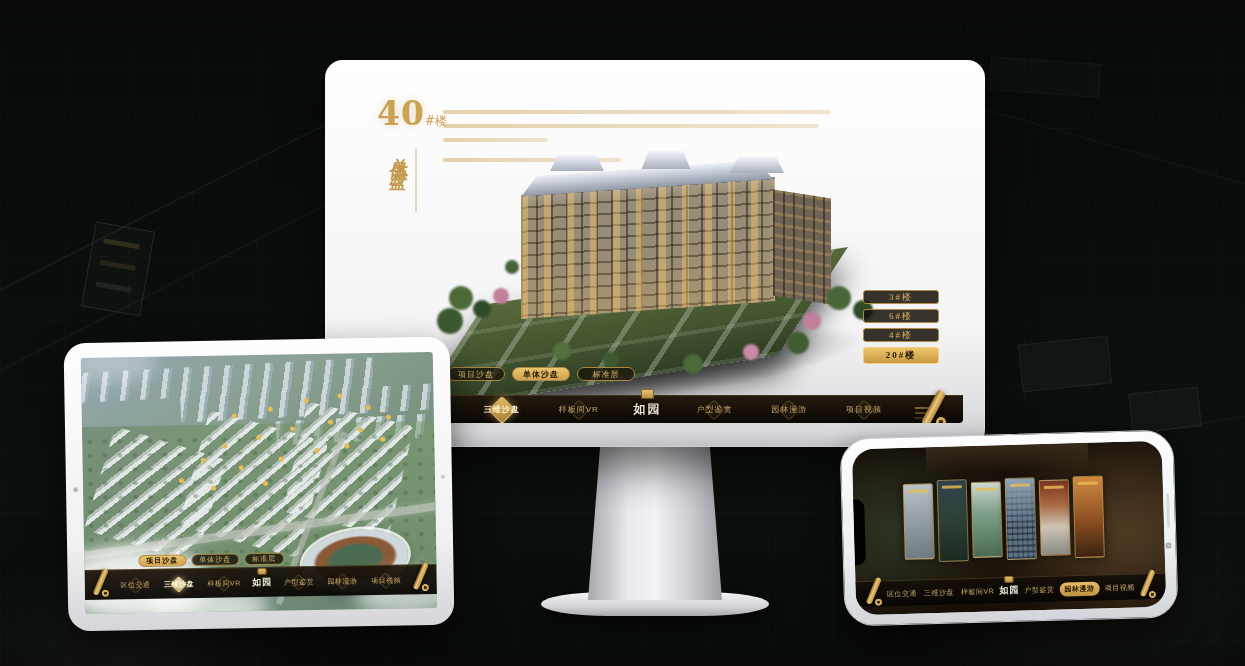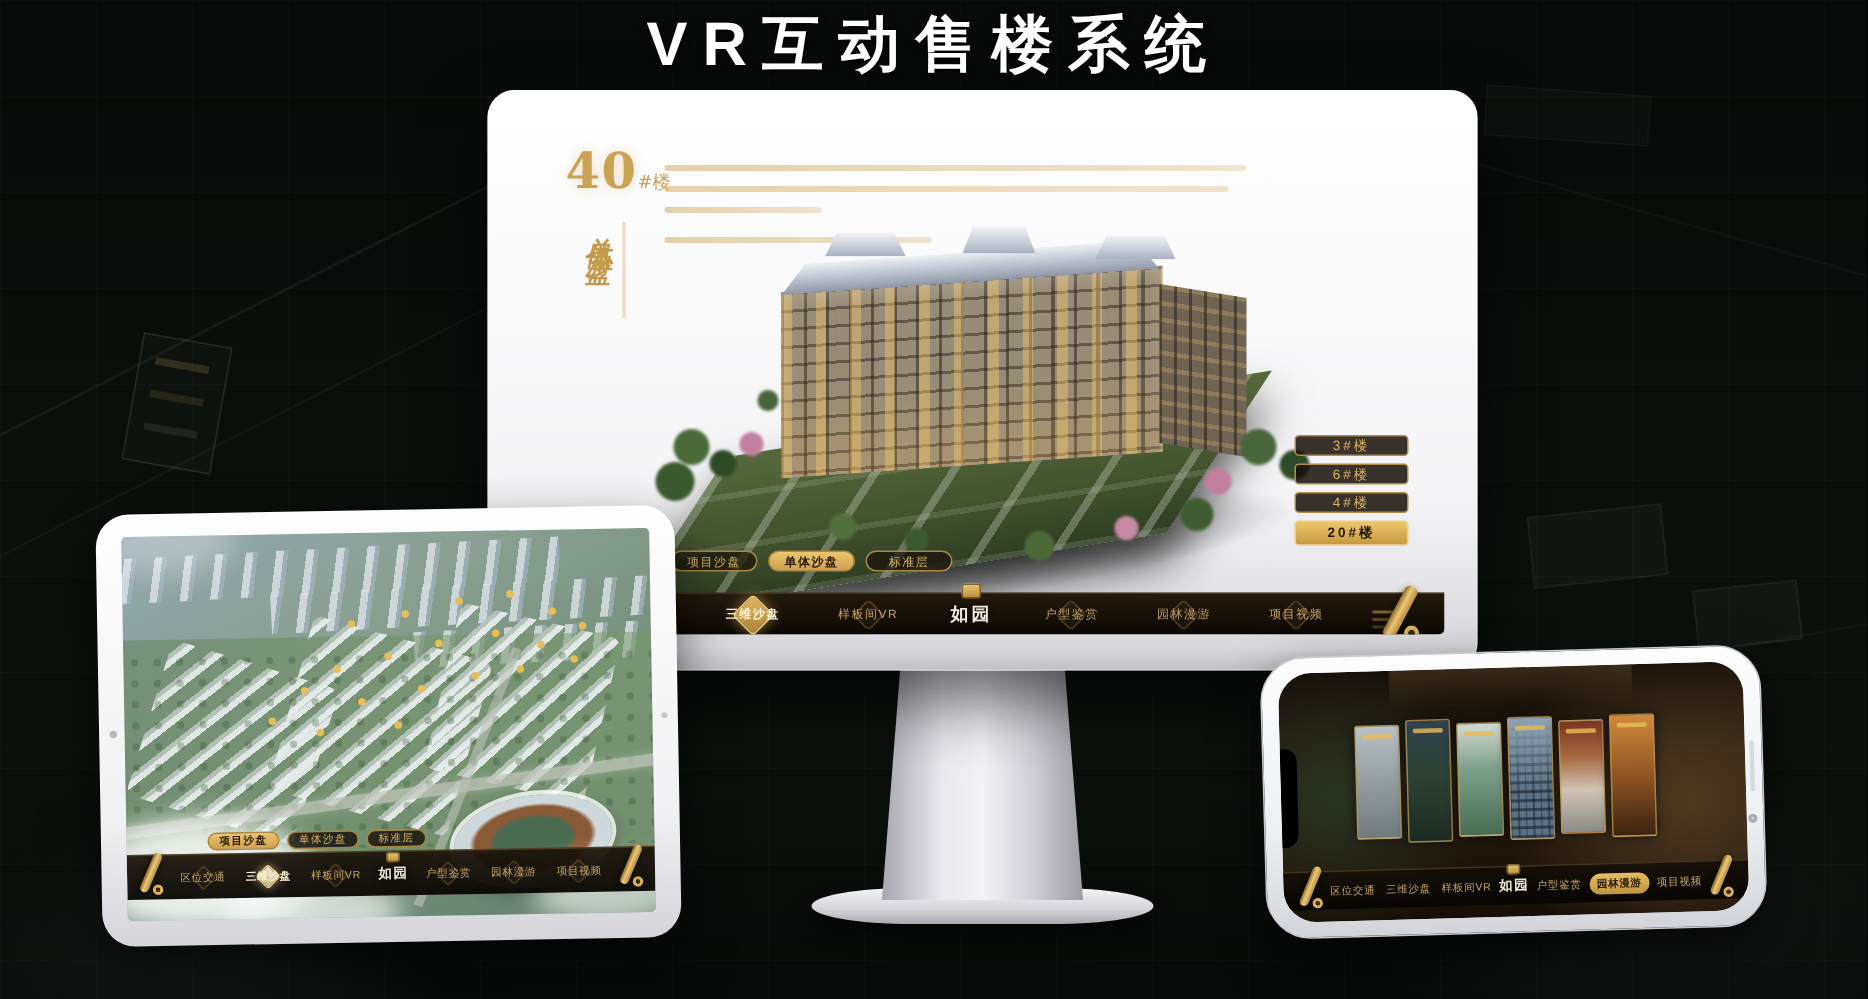--- a/index.html
+++ b/index.html
@@ -93,21 +93,21 @@
   .b-cap2 { left:290px; top:17px; width:64px; }
   .b-cap3 { left:202px; top:11px; width:58px; height:18px; }
   .tr { border-radius:50%; filter:blur(1px); }
   .scene-shadow { left:30px; top:196px; width:400px; height:60px; border-radius:50%;
     background:radial-gradient(closest-side, rgba(0,0,0,.55), transparent); transform:rotate(-8deg); }
 
   
   .bld-buttons { right:24px; top:208px; width:76px; display:flex; flex-direction:column; gap:5px; }
   .bld-btn { position:static; height:14px; font-size:9px; letter-spacing:2px; color:#d9b264;
     background:rgba(22,15,8,.85); border:1px solid #b08d46; border-radius:3px; line-height:11px;
-    font-family:Liberation Sans, sans-serif; cursor:pointer; }
+    font-family:Liberation Serif, serif; cursor:pointer; }
   .bld-btn.selected { height:17px; background:linear-gradient(180deg,#eec56c,#c6993f);
     color:#241806; font-weight:bold; border-color:#f0d080; }
 
   
   .tabs-row { left:100px; bottom:42px; display:flex; gap:7px; }
   .tab { position:static; width:58px; height:14px; font-size:8px; letter-spacing:1px; color:#d9b264;
     border:1px solid #a98844; border-radius:7px; background:rgba(25,18,10,.72);
     display:flex; align-items:center; justify-content:center; cursor:pointer; }
   .tab.selected { background:linear-gradient(180deg,#edc56e,#cfa050); color:#2a1c08; font-weight:bold; }
 
@@ -252,21 +252,20 @@
   <div class="bg-line bg-l3"></div>
   <div class="bg-line bg-l4"></div>
   <div class="bg-line bg-l5"></div>
   <div class="bg-plaque"></div>
   <div class="bg-block bg-b1"></div>
   <div class="bg-block bg-b2"></div>
   <div class="bg-block bg-b3"></div>
   <div class="bg-glow1"></div>
   <div class="bg-glow2"></div>
 
-  <h1 class="title">VR互动售楼系统</h1>
 
   <div class="monitor-neck"></div>
   <div class="monitor-base"></div>
   <div class="monitor">
     <div class="monitor-screen">
 
       <div class="unit">
         <span class="unit-num">40</span><span class="unit-suffix">#楼</span>
       </div>
       <div class="unit-vert">单体沙盘</div>

